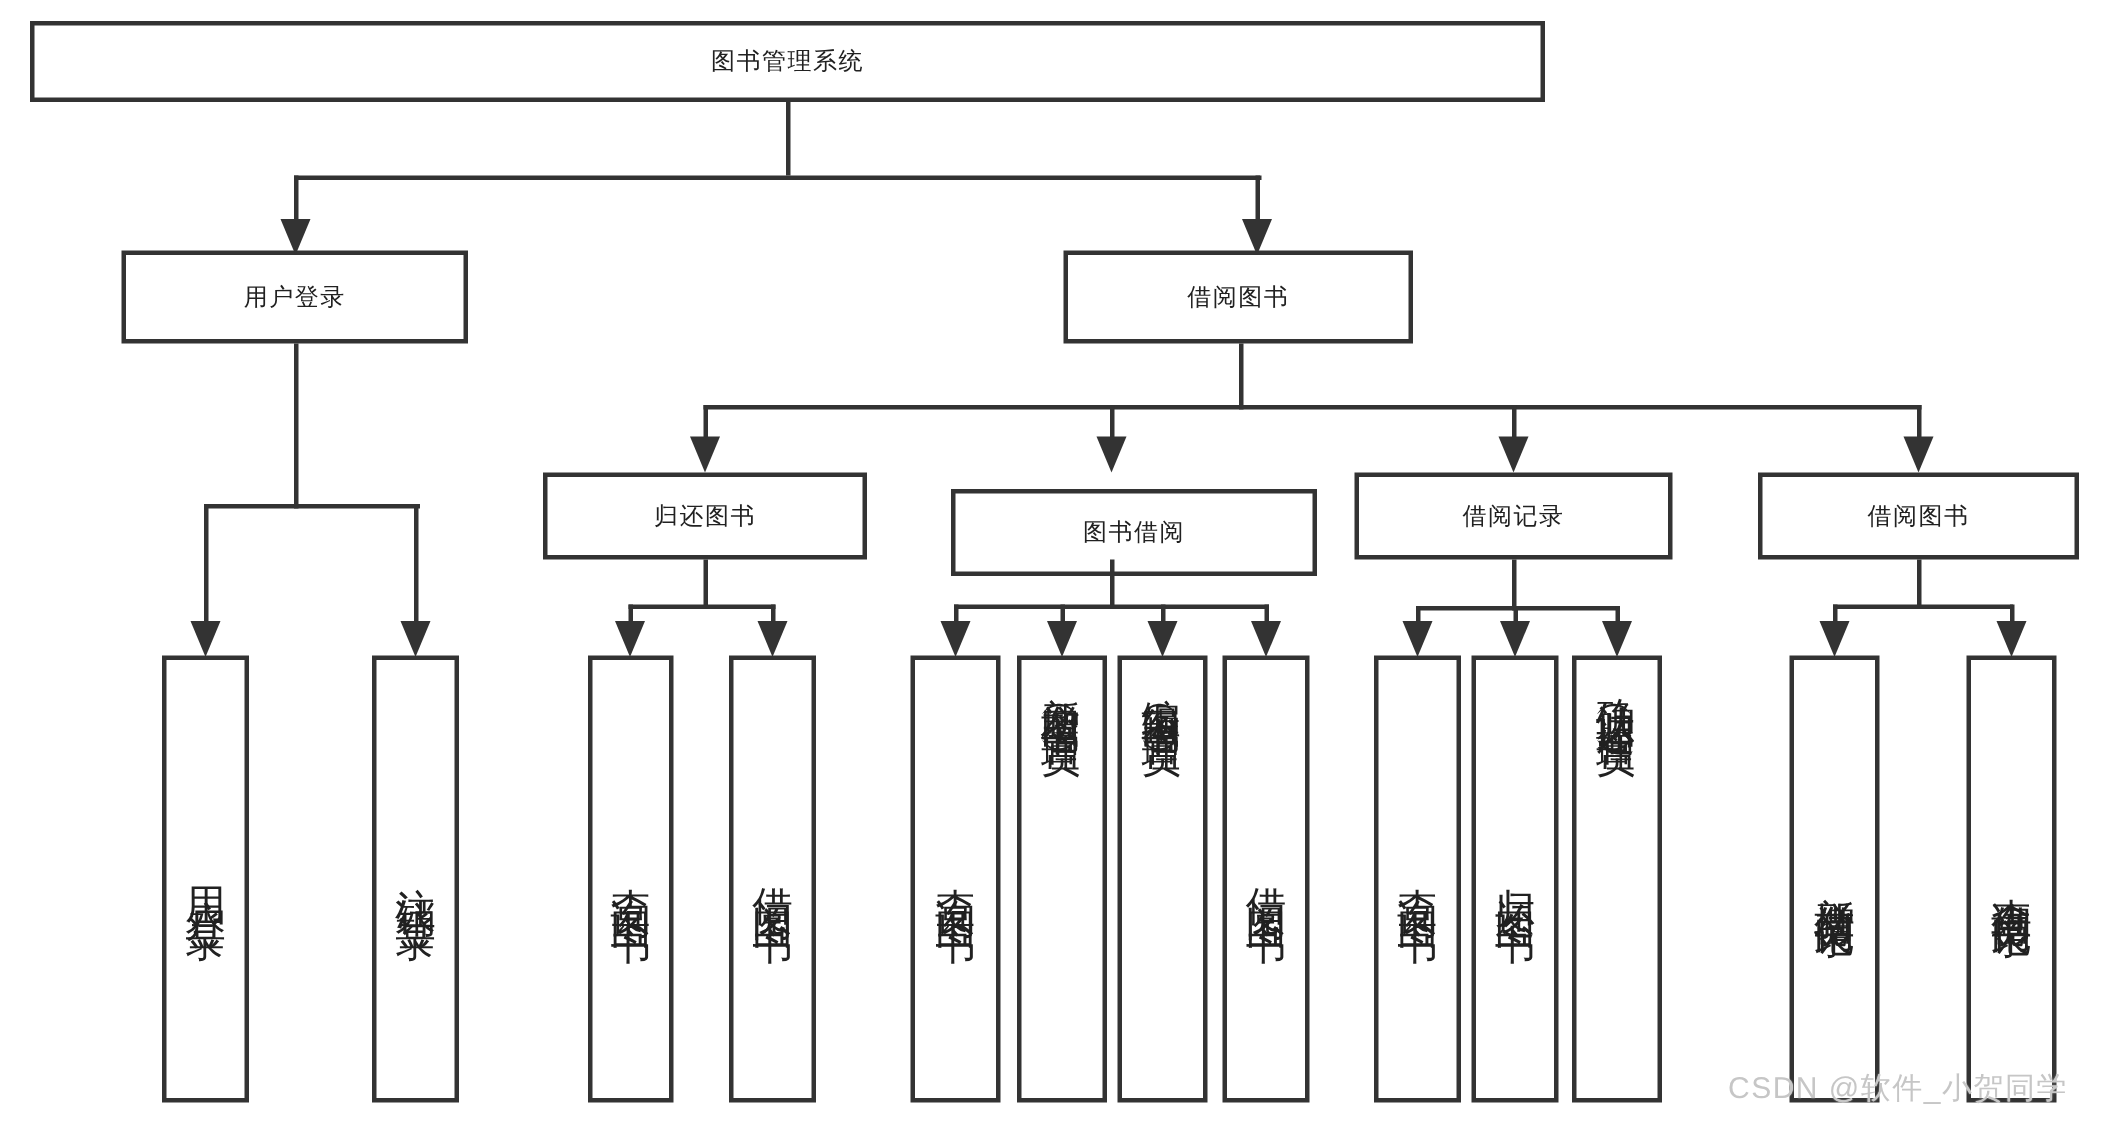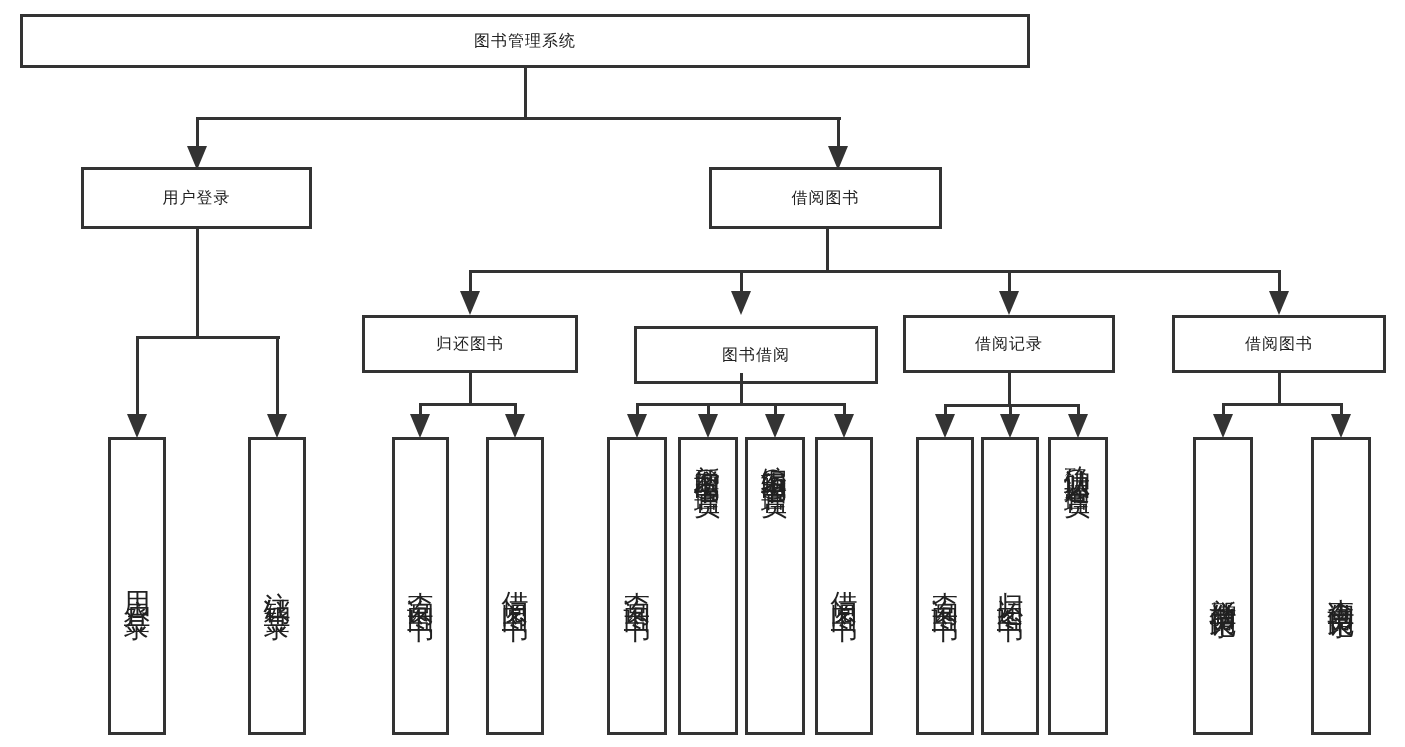--- a/index.html
+++ b/index.html
@@ -184,14 +184,15 @@
   <div class="vl" style="left:1077px;top:404px;height:11px;"></div>
   <div class="ah" style="left:1068px;top:414px;"></div>
 
   <div class="vl" style="left:1278px;top:373px;height:32px;"></div>
   <div class="hl" style="left:1222px;top:403px;width:120px;"></div>
   <div class="vl" style="left:1222px;top:403px;height:12px;"></div>
   <div class="ah" style="left:1213px;top:414px;"></div>
   <div class="vl" style="left:1340px;top:403px;height:12px;"></div>
   <div class="ah" style="left:1331px;top:414px;"></div>
 
+  <div class="watermark">CSDN @软件_小贺同学</div>
 
 </div>
 
 </body></html>

